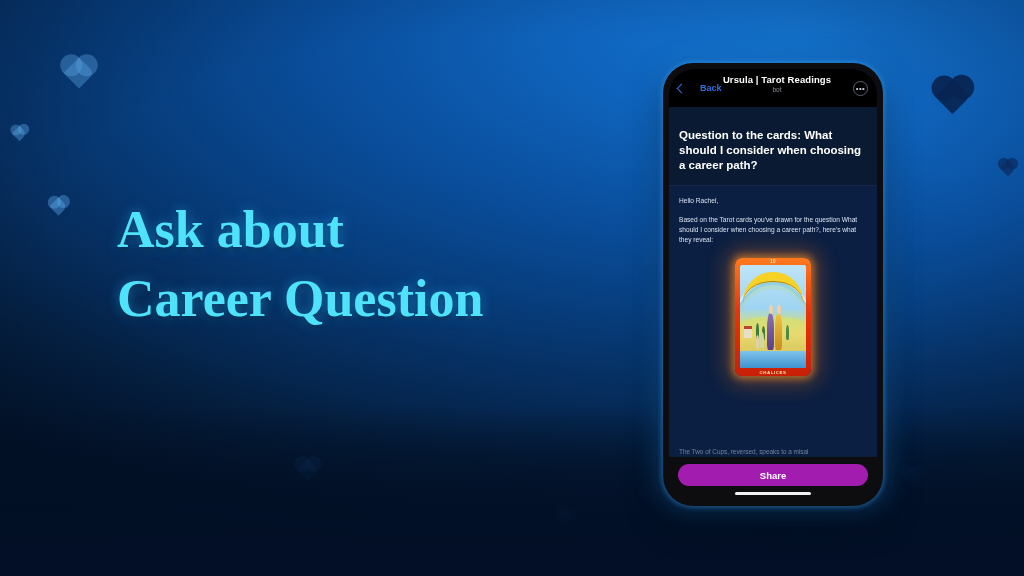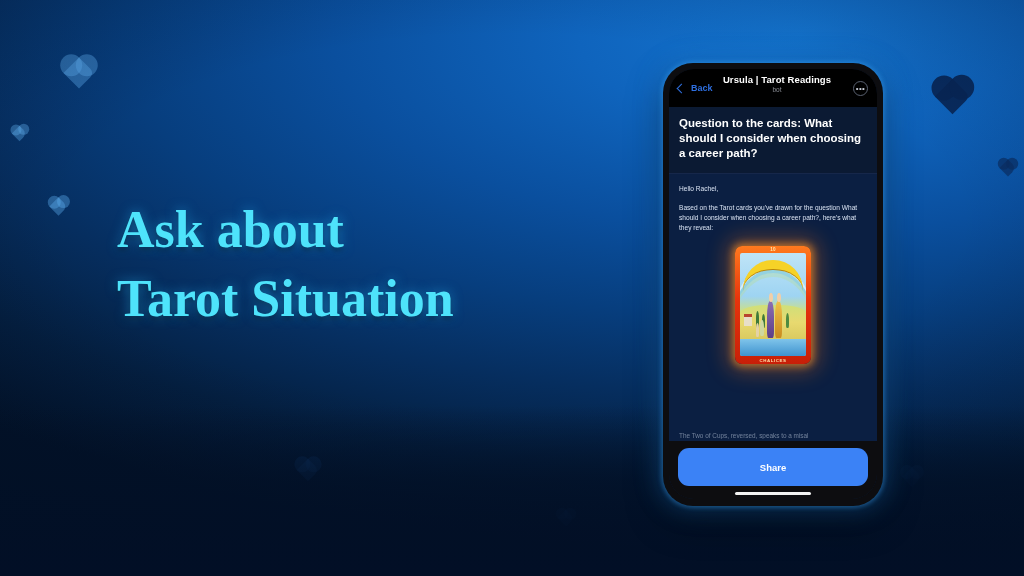--- a/index.html
+++ b/index.html
@@ -115,38 +115,38 @@
     border-radius:25px; overflow:hidden;
     background:#0c1c36;
     display:flex; flex-direction:column;
   }
 
   .navbar{
     flex:none; height:38px; background:#000; color:#fff;
     display:flex; align-items:center; padding:0 9px; position:relative;
   }
   .back{
-    display:flex; align-items:center; gap:6px;
+    display:flex; align-items:center; gap:15px;
     color:#2e6fe0; font-size:9px; font-weight:600; cursor:pointer;
   }
   .chev{ width:7px; height:7px; border-left:1.7px solid #2e6fe0; border-bottom:1.7px solid #2e6fe0; transform:rotate(45deg); }
   .nav-title{
     position:absolute; left:8px; right:0; top:5px; text-align:center; pointer-events:none;
   }
   .nav-title .t1{ font-size:9.5px; font-weight:700; color:#fff; letter-spacing:.1px; }
   .nav-title .t2{ font-size:6.5px; color:#8a8d95; margin-top:1px; }
   .more{
     margin-left:auto; width:15px; height:15px; border-radius:50%;
     border:1.2px solid #5a6170; color:#c9ced8; font-size:8px;
     display:flex; align-items:center; justify-content:center;
     letter-spacing:.4px; cursor:pointer;
   }
 
   .qhead{
-    flex:none; background:#0b1a33; padding:9px 10px 11px 10px;
+    flex:none; background:#0b1a33; padding:21px 10px 11px 10px;
     font-size:11.5px; font-weight:700; line-height:1.32; color:#fff;
     border-bottom:1px solid #16274a;
   }
 
   .body{
     flex:1; background:#0b1f42; padding:10px 10px 0 10px;
     position:relative; overflow:hidden;
   }
   .p{ font-size:6.6px; line-height:1.55; color:#d8e2f2; }
   .p.sp{ margin-top:9px; }
@@ -229,22 +229,22 @@
     overflow:hidden; opacity:.55;
   }
   .cutoff .row{
     font-size:6.4px; color:#c2cee0; line-height:1.5; white-space:nowrap;
   }
 
   .footer{
     flex:none; background:#0d0d10; padding:7px 9px 4px 9px;
   }
   .share{
-    width:100%; height:38px; border-radius:11px;
-    background:#3b82f6; color:#fff; font-size:9.5px; font-weight:700;
+    width:100%; height:22px; border-radius:11px;
+    background:#a21caf; color:#fff; font-size:9.5px; font-weight:700;
     display:flex; align-items:center; justify-content:center; cursor:pointer;
     border:none;
   }
   .homebar{
     width:76px; height:3px; border-radius:2px; background:#f2f2f2;
     margin:6px auto 0 auto;
   }
 </style>
 </head>
 <body>
@@ -276,21 +276,21 @@
       <div class="hwrap" style="left: 905px; top: 470px; width: 14px; height: 14px;">
         <div class="hshape" style="background: rgba(16, 60, 112, 0.3);"></div>
       </div>
     </div>
   <div class="vignette"></div>
   <div class="btm-fade"></div>
 
 
   <div class="headline">
     <span class="l1">Ask about</span>
-    <span class="l2">Tarot Situation</span>
+    <span class="l2">Career Question</span>
   </div>
 
   <div class="phone">
     <div class="screen">
 
       <div class="navbar">
         <div class="back">
           <span class="chev"></span>
           <span>Back</span>
         </div>

